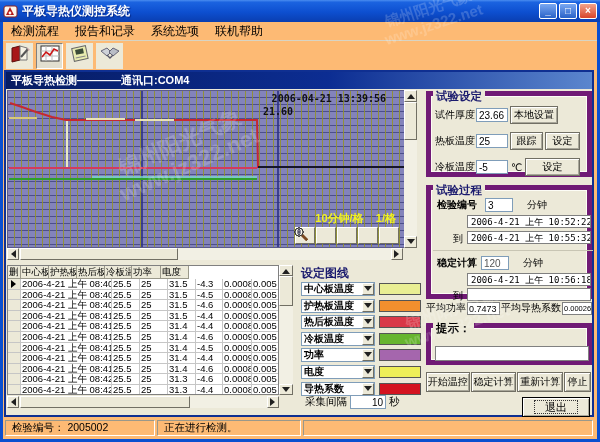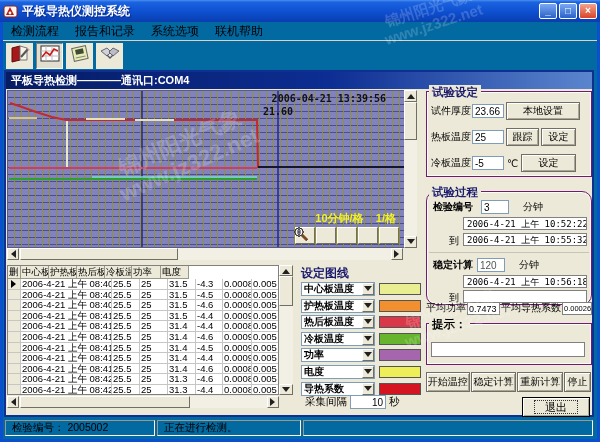--- a/index.html
+++ b/index.html
@@ -11,21 +11,21 @@
     background:linear-gradient(180deg,#4a8df0 0%,#1b63e0 10%,#0d4fd0 55%,#0a3eb0 100%);
     display:flex;align-items:center;padding:0 3px;box-sizing:border-box;}
   .titlebar .ttl{color:#fff;font-weight:bold;font-size:12px;margin-left:4px;flex:1;
     text-shadow:1px 1px 1px #05288a;white-space:nowrap;overflow:hidden;}
   .appico{width:15px;height:15px;display:inline-block;}
   .winbtn{width:18px;height:16px;margin-left:2px;border-radius:2px;border:1px solid #fff;
     display:flex;align-items:center;justify-content:center;color:#fff;font-size:10px;font-weight:bold;
     background:linear-gradient(180deg,#7aa8f2,#2a62c8);box-sizing:border-box;line-height:1;}
   .winbtn.close{background:linear-gradient(180deg,#f2a38a,#d8442a);}
   
-  .frame{position:absolute;left:3px;top:22px;width:594px;height:417px;background:#0369a1;}
+  .frame{position:absolute;left:3px;top:22px;width:594px;height:417px;background:#fdba74;}
   .menubar{position:absolute;left:0;top:0;width:100%;height:18px;border-bottom:1px solid #d8d4c4;
     display:flex;align-items:center;font-size:12px;color:#000;}
   .menu-item{padding:1px 8px;white-space:nowrap;}
   .toolbar{position:absolute;left:0;top:19px;width:100%;height:29px;display:flex;align-items:center;padding-left:3px;box-sizing:border-box;}
   .tbtn{width:27px;height:26px;margin-right:3px;display:flex;align-items:center;justify-content:center;
     background:#ece9d8;border:1px solid #ece9d8;box-sizing:border-box;}
   .tbtn.pressed{border-color:#808080 #fff #fff #808080;background:#e2dfd0;}
   
   .child{position:absolute;left:1px;top:48px;width:590px;height:347px;
     border:2px solid #0f2f91;background:#ece9d8;box-sizing:border-box;}
@@ -80,21 +80,21 @@
   .combo{width:74px;height:14px;background:#fff;border:1px solid #7f9db9;display:flex;align-items:center;
     box-sizing:border-box;font-weight:bold;font-size:10px;overflow:hidden;white-space:nowrap;}
   .combo .lbl{flex:1;padding-left:2px;}
   .combo .drop{width:12px;height:12px;background:#ece9d8;border:1px solid;border-color:#fff #716f64 #716f64 #fff;
     display:flex;align-items:center;justify-content:center;box-sizing:border-box;}
   .swatch{width:42px;height:12px;margin-left:4px;border:1px solid #555;box-sizing:border-box;}
   .interval{position:absolute;left:4px;top:130px;display:flex;align-items:center;font-size:10.5px;}
   .interval input{width:30px;height:12px;border:1px solid #7f9db9;font-size:10px;text-align:right;margin:0 3px;padding:0 2px;}
   
   .rpanel{position:absolute;left:420px;top:0;width:166px;height:326px;font-size:10px;color:#000;}
-  .group{position:absolute;left:0;width:166px;border:1px solid #701a75;box-shadow:inset 0 0 0 1px #fdfdf6;box-sizing:border-box;}
+  .group{position:absolute;left:0;width:166px;border:5px solid #701a75;box-shadow:inset 0 0 0 1px #fdfdf6;box-sizing:border-box;}
   .gtitle{position:absolute;top:-7px;left:2px;background:#ece9d8;padding:0 3px;font-weight:bold;font-size:11.5px;color:#1b1b6e;white-space:nowrap;}
   .srow{position:absolute;left:0;width:100%;height:18px;display:flex;align-items:center;}
   .slabel{flex:none;white-space:nowrap;}
   .edit{background:#fff;border:1px solid #7f9db9;font-size:10px;box-sizing:border-box;padding:0 2px;}
   input.edit{height:14px;margin:0;}
   .btn{background:#ece9d8;border:1px solid #716f64;box-shadow:inset 1px 1px 0 #fff, inset -1px -1px 0 #a9a79a;
     font-size:10px;display:flex;align-items:center;justify-content:center;box-sizing:border-box;
     white-space:nowrap;color:#000;}
   .datebox{position:absolute;height:13px;background:#fff;border:1px solid #808080;font-size:9px;
     font-family:"DejaVu Sans Mono",monospace;line-height:12px;padding-left:3px;box-sizing:border-box;
@@ -510,38 +510,38 @@
         </div>
 
         <div class="rpanel">
 
           <div class="group" style="top:2px;height:86px;">
             <span class="gtitle">试验设定</span>
             <div class="srow" style="top:10px;">
               <span class="slabel" style="margin-left:4px;">试件厚度</span>
               <input class="edit" style="width: 32px; margin-left: 1px;" value="23.66">
               <span class="slabel" style="margin-left:3px;width:18px;">mm</span>
-              <div class="btn" style="position:absolute;left:79px;width:74px;height:18px;">本地设置</div>
+              <div class="btn" style="position:absolute;left:79px;width:48px;height:18px;">本地设置</div>
             </div>
             <div class="srow" style="top:36px;">
               <span class="slabel" style="margin-left:4px;">热板温度</span>
               <input class="edit" style="width: 32px; margin-left: 1px;" value="25">
               <span class="slabel" style="margin-left:3px;width:18px;">℃</span>
               <div class="btn" style="position:absolute;left:79px;width:33px;height:18px;">跟踪</div>
               <div class="btn" style="position:absolute;left:114px;width:35px;height:18px;">设定</div>
             </div>
             <div class="srow" style="top:62px;">
               <span class="slabel" style="margin-left:4px;">冷板温度</span>
               <input class="edit" style="width: 32px; margin-left: 1px;" value="-5">
               <span class="slabel" style="margin-left:3px;width:18px;">℃</span>
               <div class="btn" style="position:absolute;left:94px;width:55px;height:18px;">设定</div>
             </div>
           </div>
 
-          <div class="group" style="top:102px;height:114px;border-radius:10px;">
+          <div class="group" style="top:96px;height:114px;">
             <span class="gtitle">试验过程</span>
             <div class="srow" style="top:6px;">
               <span class="slabel" style="margin-left:6px;font-weight:bold;">检验编号</span>
               <input class="edit" style="width: 28px; margin-left: 8px;" value="3">
               <span class="slabel" style="margin-left:14px;">分钟</span>
             </div>
             <div class="datebox" style="left:36px;top:25px;width:124px;">2006-4-21 上午 10:52:22</div>
             <span class="tolabel" style="left:22px;top:42px;">到</span>
             <div class="datebox" style="left:36px;top:41px;width:124px;">2006-4-21 上午 10:55:32</div>
             <div style="position:absolute;left:2px;top:60px;width:160px;border-top:1px solid #c8c5b4;"></div>

